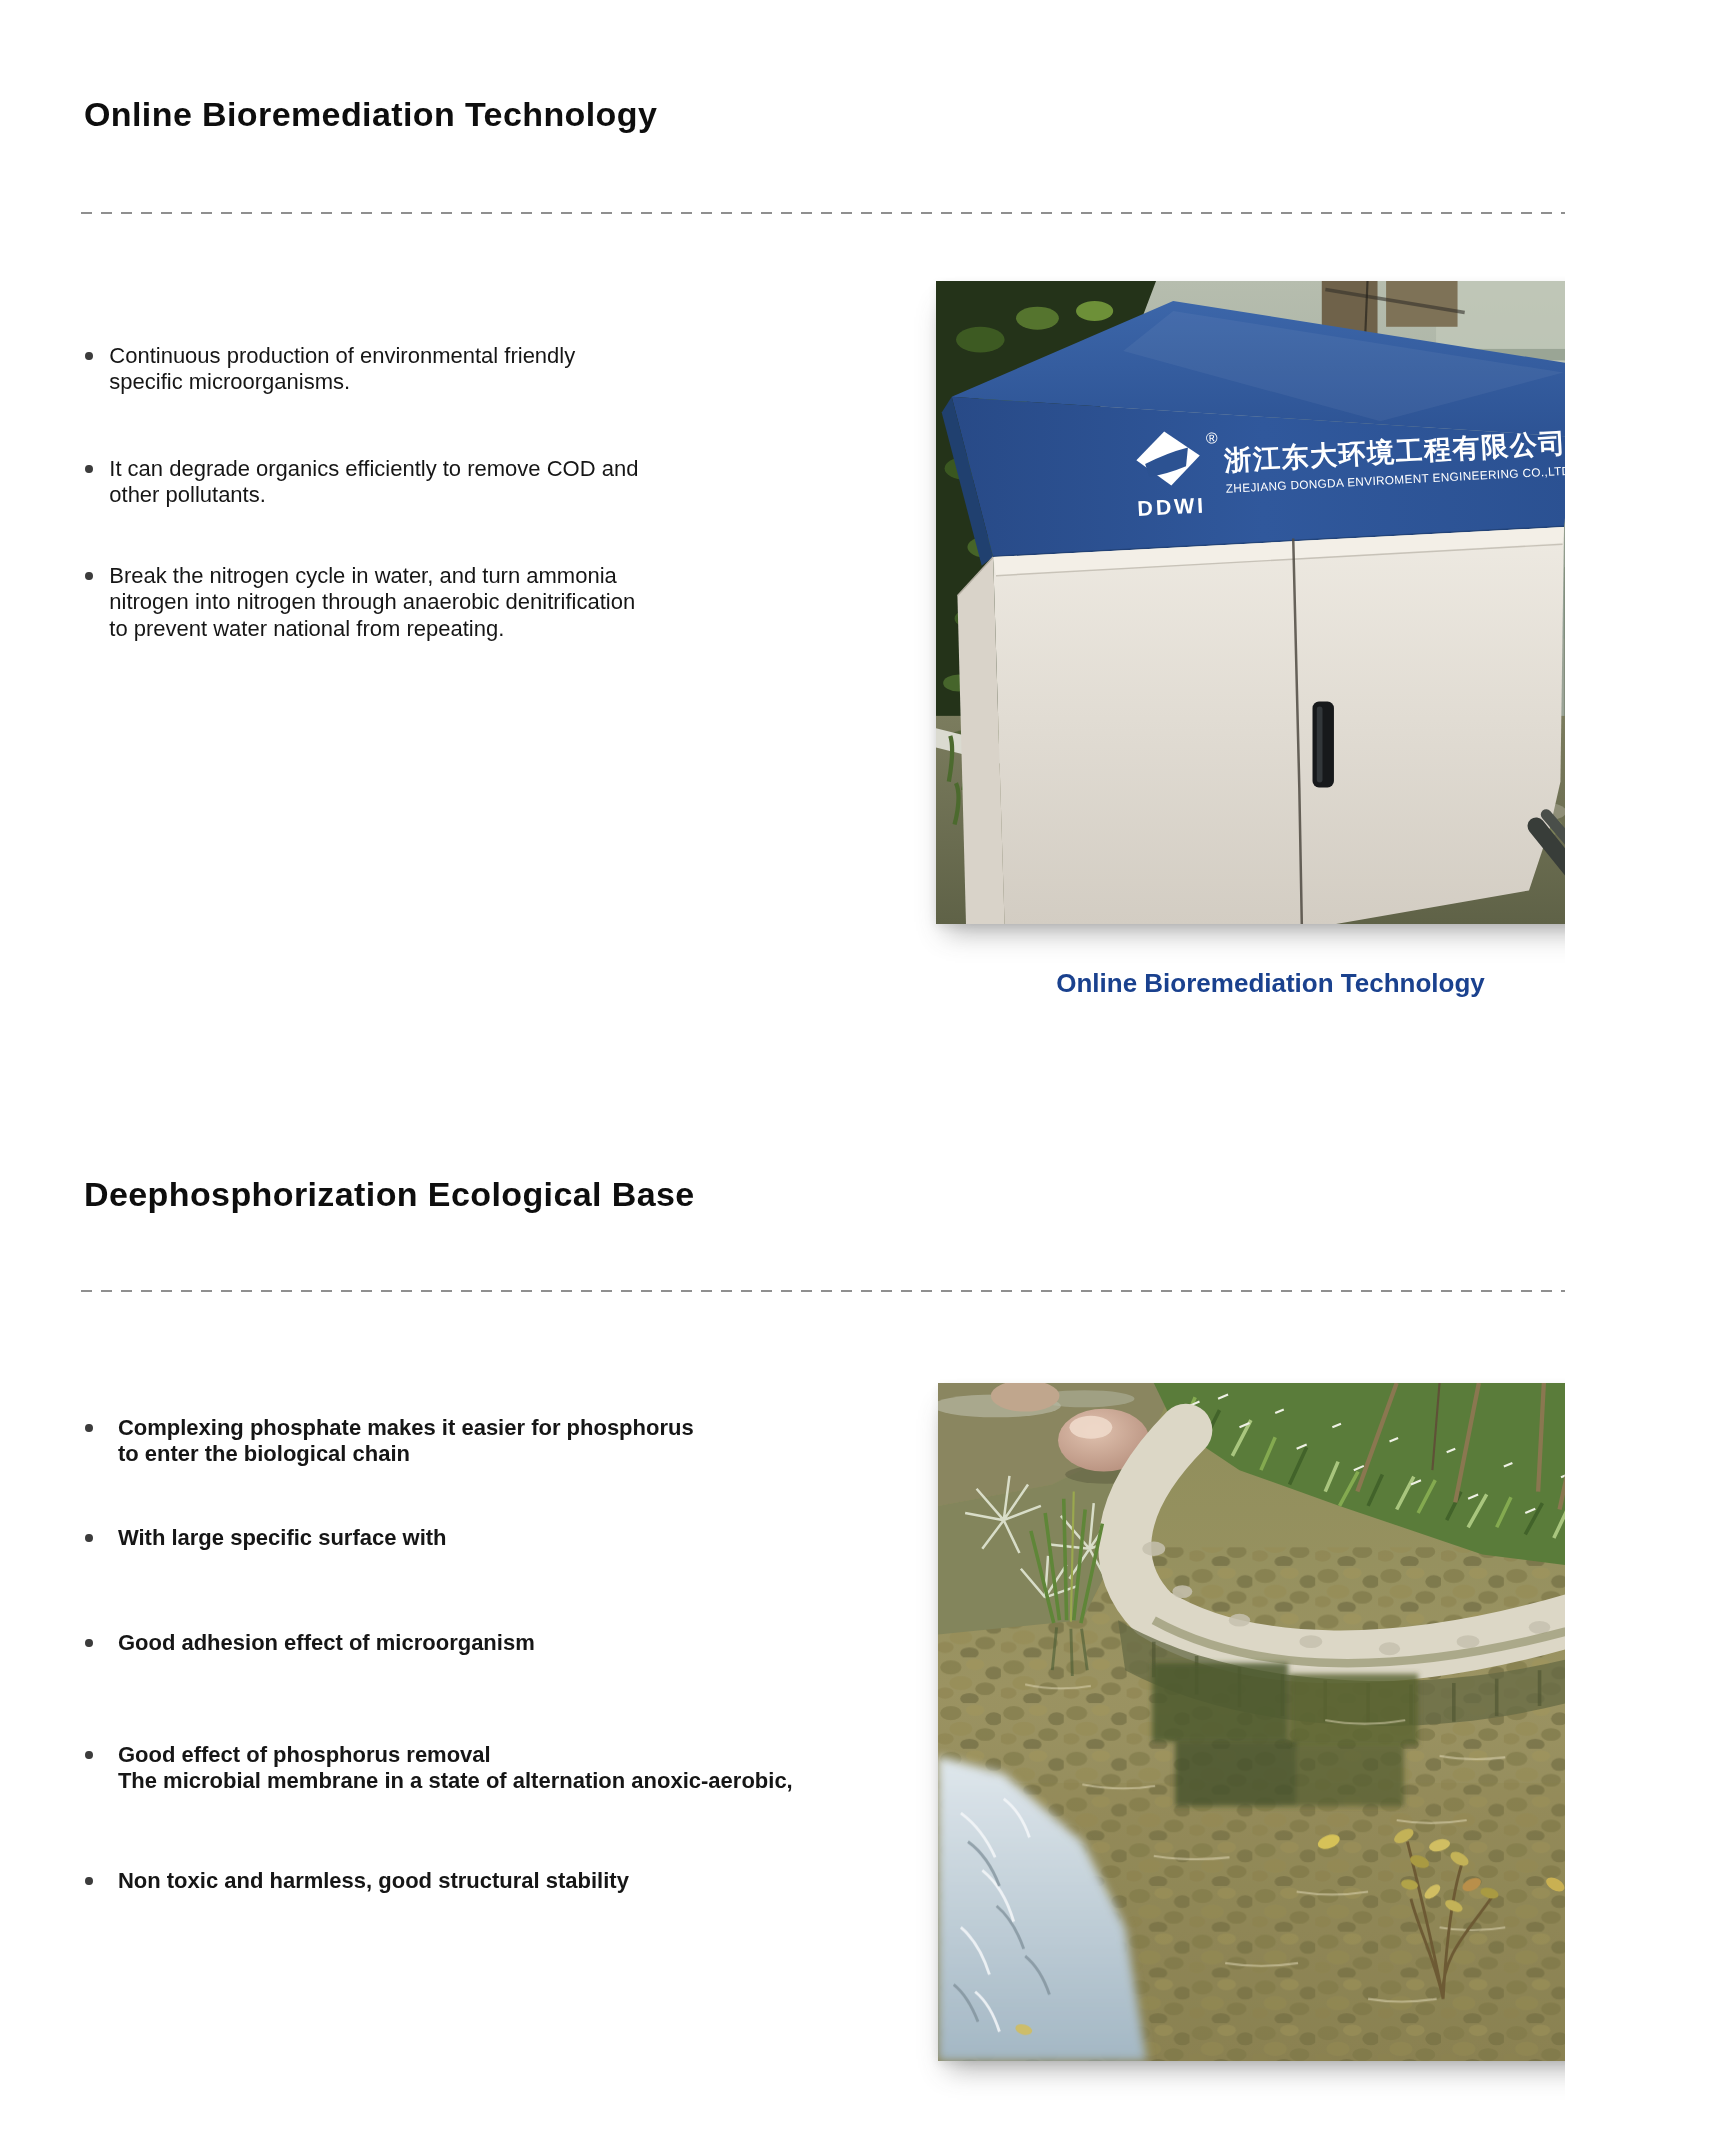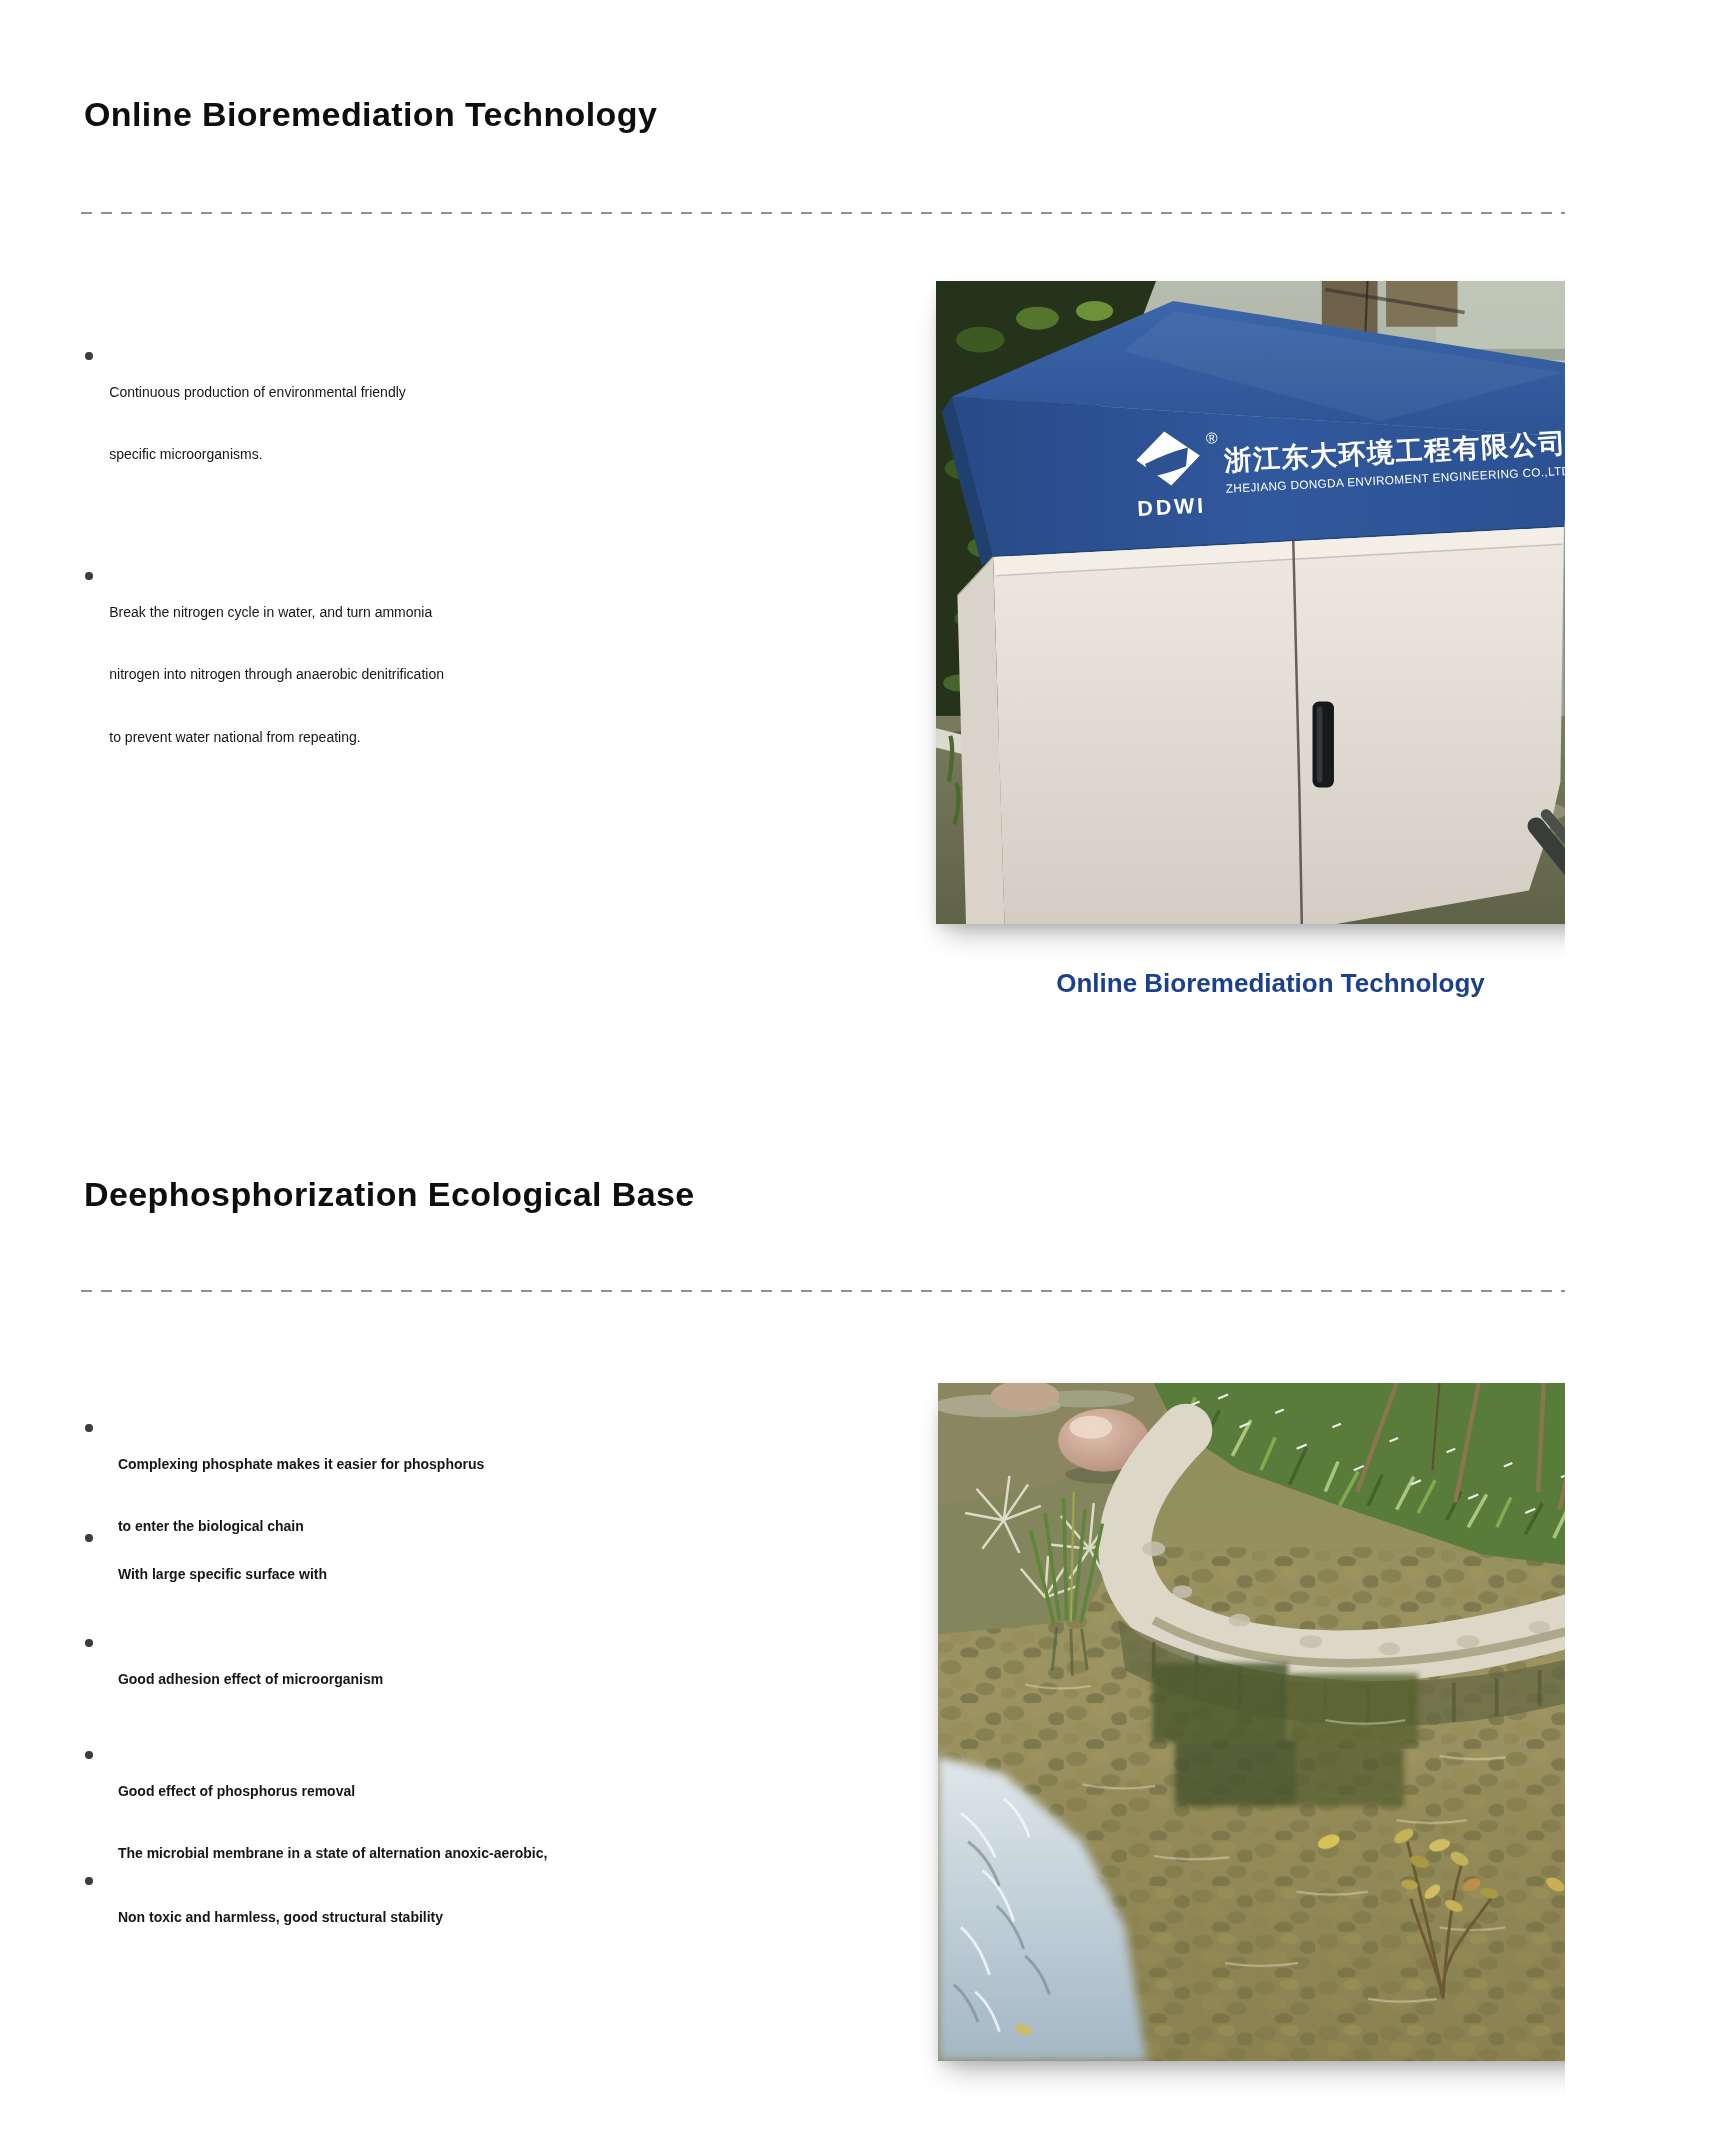--- a/index.html
+++ b/index.html
@@ -6,21 +6,21 @@
   body{width:1733px;height:2151px;position:relative;font-family:"Liberation Sans",sans-serif;}
   .page{position:absolute;left:0;top:0;width:1565px;height:2151px;background:#fff;overflow:hidden;}
   .sec-title{position:absolute;left:84px;margin:0;font-size:34px;line-height:40px;font-weight:bold;
              color:#0e0e0e;letter-spacing:0.4px;white-space:pre;}
   .dash-sep{position:absolute;left:81px;width:1527px;height:2.1px;
             background:repeating-linear-gradient(90deg,#8f8f8f 0 10.7px,transparent 10.7px 20px);}
   .bullet{position:absolute;left:85px;display:flex;align-items:flex-start;}
   .bullet .dot{flex:0 0 auto;width:7.9px;height:8.6px;border-radius:50%;background:#3c3c3c;margin-top:8.6px;}
   .bullet .blines{margin-left:16.4px;}
   .bullet.s2 .blines{margin-left:25px;font-weight:bold;}
-  .bullet .blines div{font-size:14px;line-height:26.4px;color:#161616;white-space:pre;margin-top:36px;}
+  .bullet .blines div{font-size:22px;line-height:26.4px;color:#161616;white-space:pre;}
   .photo{position:absolute;margin:0;padding:0;overflow:hidden;
          box-shadow:0 17px 26px -10px rgba(70,70,70,.45),0 2.9px 8.6px rgba(0,0,0,.08);}
   .photo1{left:936px;top:281px;width:668px;height:643px;}
   .photo2{left:938px;top:1383px;width:668px;height:678px;}
   .photo svg{display:block;width:100%;height:100%;}
   .caption{position:absolute;left:936px;top:968px;width:669px;text-align:center;
            font-size:26px;font-weight:bold;color:#1a418e;white-space:pre;}
 </style>
 </head>
 <body>
@@ -32,20 +32,27 @@
   <div class="dash-sep" style="top:212px"></div>
 
   <div class="bullet" style="top:343px">
     <span class="dot"></span>
     <div class="blines">
       <div>Continuous production of environmental friendly</div>
       <div>specific microorganisms.</div>
     </div>
   </div>
 
+  <div class="bullet" style="top:456px">
+    <span class="dot"></span>
+    <div class="blines">
+      <div>It can degrade organics efficiently to remove COD and</div>
+      <div>other pollutants.</div>
+    </div>
+  </div>
 
   <div class="bullet" style="top:563px">
     <span class="dot"></span>
     <div class="blines">
       <div>Break the nitrogen cycle in water, and turn ammonia</div>
       <div>nitrogen into nitrogen through anaerobic denitrification</div>
       <div>to prevent water national from repeating.</div>
     </div>
   </div>
 

